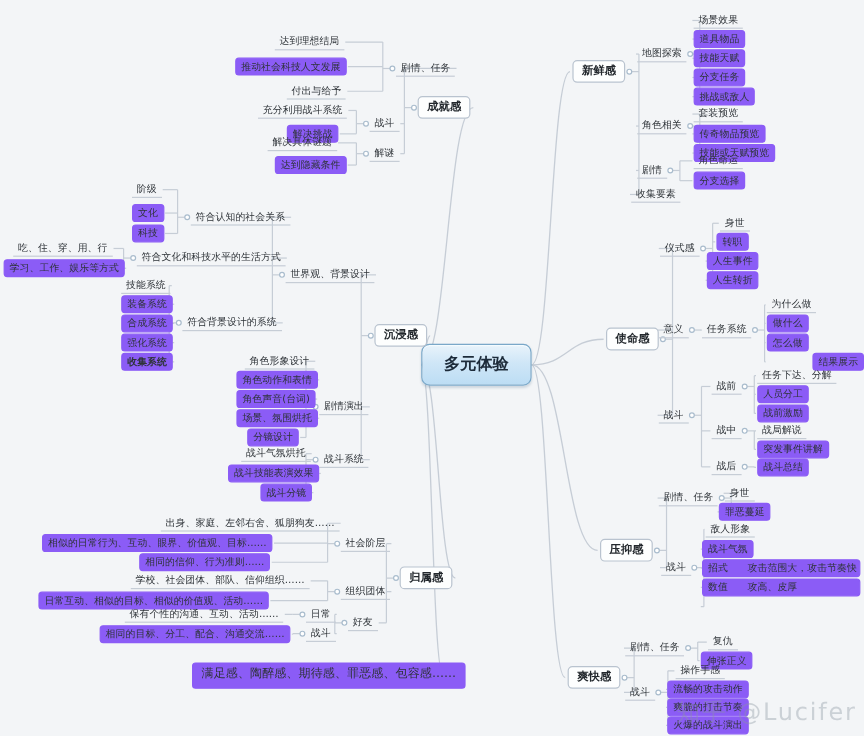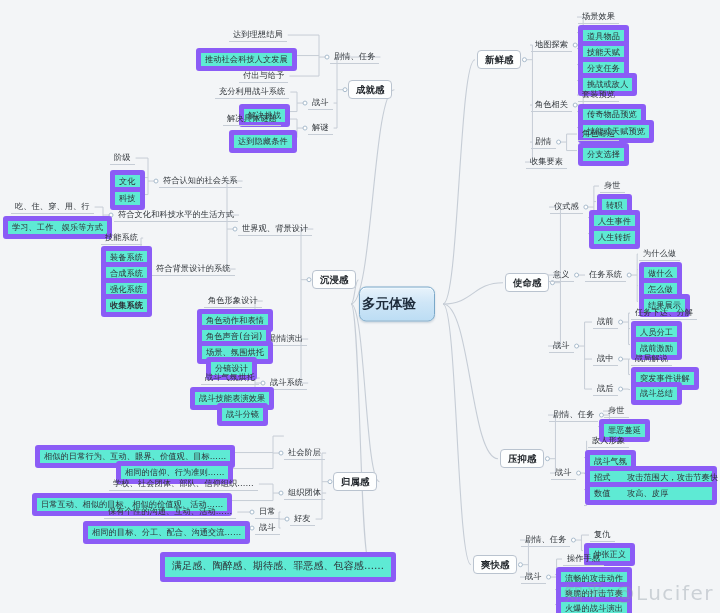--- a/index.html
+++ b/index.html
@@ -20,44 +20,44 @@
     font-size:8.2px;
     line-height:1.05;
     color:#2e3338;
     padding:2px 4px 2.5px 4px;
     letter-spacing:0.1px;
   }
   
   .leaf { border-bottom:1px solid #c6cdd6; }
   
   .boxed {
-    border:5px solid #8b5cf6;
+    border:1px solid #8b5cf6;
     border-radius:3px;
-    background:#5eead4;
+    background:#8b5cf6;
     box-shadow:0 0 0 0 rgba(0,0,0,0);
   }
   
   .plain { border-bottom:1px solid #c6cdd6; background:transparent; }
 
   .branch {
     border:1px solid #b9c3cf;
     border-radius:4px;
     background:#fdfefe;
     font-size:9.4px;
     padding:3.5px 7px 4px 7px;
     font-weight:bold;
     color:#23282d;
   }
 
   .root {
     position:absolute;
     font-size:13.5px;
     font-weight:bold;
     color:#1d2b3a;
-    padding:7px 18px 8px 2px;
+    padding:7px 18px 8px 18px;
     border-radius:7px;
     border:1px solid #7aa8c9;
     background:linear-gradient(to bottom,#e8f3fb 0%,#cfe6f7 45%,#bcddf4 100%);
     box-shadow:inset 0 1px 0 #f4fbff, 0 1px 2px rgba(40,80,110,.18);
     white-space:nowrap;
   }
 
   .watermark {
     position:absolute;
     right:6px; bottom:6px;
@@ -309,21 +309,21 @@
 
   <div class="node plain" style="left:531px; top:38px;">地图探索</div>
   <div class="node leaf" style="left:578px; top:10px;">场景效果</div>
   <div class="node boxed" style="left:578px; top:25px;">道具物品</div>
   <div class="node boxed" style="left:578px; top:41px;">技能天赋</div>
   <div class="node boxed" style="left:578px; top:57px;">分支任务</div>
   <div class="node boxed" style="left:578px; top:73px;">挑战或敌人</div>
 
   <div class="node plain" style="left:531px; top:98px;">角色相关</div>
   <div class="node leaf" style="left:578px; top:88px;">套装预览</div>
-  <div class="node boxed" style="left:578px; top:104px;font-family:Liberation Serif, serif;">传奇物品预览</div>
+  <div class="node boxed" style="left:578px; top:104px;">传奇物品预览</div>
   <div class="node boxed" style="left:578px; top:120px;">技能或天赋预览</div>
 
   <div class="node plain" style="left:531px; top:135px;">剧情</div>
   <div class="node leaf" style="left:578px; top:127px;">角色命运</div>
   <div class="node boxed" style="left:578px; top:143px;">分支选择</div>
 
   <div class="node plain" style="left:526px; top:155px;">收集要素</div>
 
   <div class="node branch" style="left:505px; top:273px;">使命感</div>
 
@@ -331,21 +331,21 @@
   <div class="node leaf" style="left:600px; top:179px;">身世</div>
   <div class="node boxed" style="left:597px; top:194px;">转职</div>
   <div class="node boxed" style="left:589px; top:210px;">人生事件</div>
   <div class="node boxed" style="left:589px; top:226px;">人生转折</div>
 
   <div class="node plain" style="left:549px; top:268px;">意义</div>
   <div class="node plain" style="left:585px; top:268px;">任务系统</div>
   <div class="node leaf" style="left:639px; top:247px;">为什么做</div>
   <div class="node boxed" style="left:639px; top:262px;">做什么</div>
   <div class="node boxed" style="left:639px; top:278px;">怎么做</div>
-  <div class="node boxed" style="left:639px; top:294px;">结果展示</div>
+  <div class="node boxed" style="left:677px; top:294px;">结果展示</div>
 
   <div class="node plain" style="left:549px; top:339px;">战斗</div>
 
   <div class="node plain" style="left:593px; top:315px;">战前</div>
   <div class="node leaf" style="left:631px; top:306px;">任务下达、分解</div>
   <div class="node boxed" style="left:631px; top:321px;">人员分工</div>
   <div class="node boxed" style="left:631px; top:337px;">战前激励</div>
 
   <div class="node plain" style="left:593px; top:352px;">战中</div>
   <div class="node leaf" style="left:631px; top:352px;">战局解说</div>
@@ -415,20 +415,21 @@
   <div class="node boxed" style="left:206px; top:357px;">分镜设计</div>
 
   <div class="node plain" style="left:266px; top:376px;">战斗系统</div>
   <div class="node leaf" style="left:201px; top:371px;">战斗气氛烘托</div>
   <div class="node boxed" style="left:190px; top:387px;">战斗技能表演效果</div>
   <div class="node boxed" style="left:217px; top:403px;">战斗分镜</div>
 
   <div class="node branch" style="left:333px; top:472px;">归属感</div>
 
   <div class="node plain" style="left:284px; top:446px;">社会阶层</div>
+  <div class="node leaf" style="left:134px; top:429px;">出身、家庭、左邻右舍、狐朋狗友……</div>
   <div class="node boxed" style="left:35px; top:445px;">相似的日常行为、互动、眼界、价值观、目标……</div>
   <div class="node boxed" style="left:116px; top:461px;">相同的信仰、行为准则……</div>
 
   <div class="node plain" style="left:284px; top:486px;">组织团体</div>
   <div class="node leaf" style="left:109px; top:477px;">学校、社会团体、部队、信仰组织……</div>
   <div class="node boxed" style="left:32px; top:493px;">日常互动、相似的目标、相似的价值观、活动……</div>
 
   <div class="node plain" style="left:290px; top:512px;">好友</div>
   <div class="node plain" style="left:255px; top:505px;">日常</div>
   <div class="node leaf" style="left:104px; top:505px;">保有个性的沟通、互动、活动……</div>

